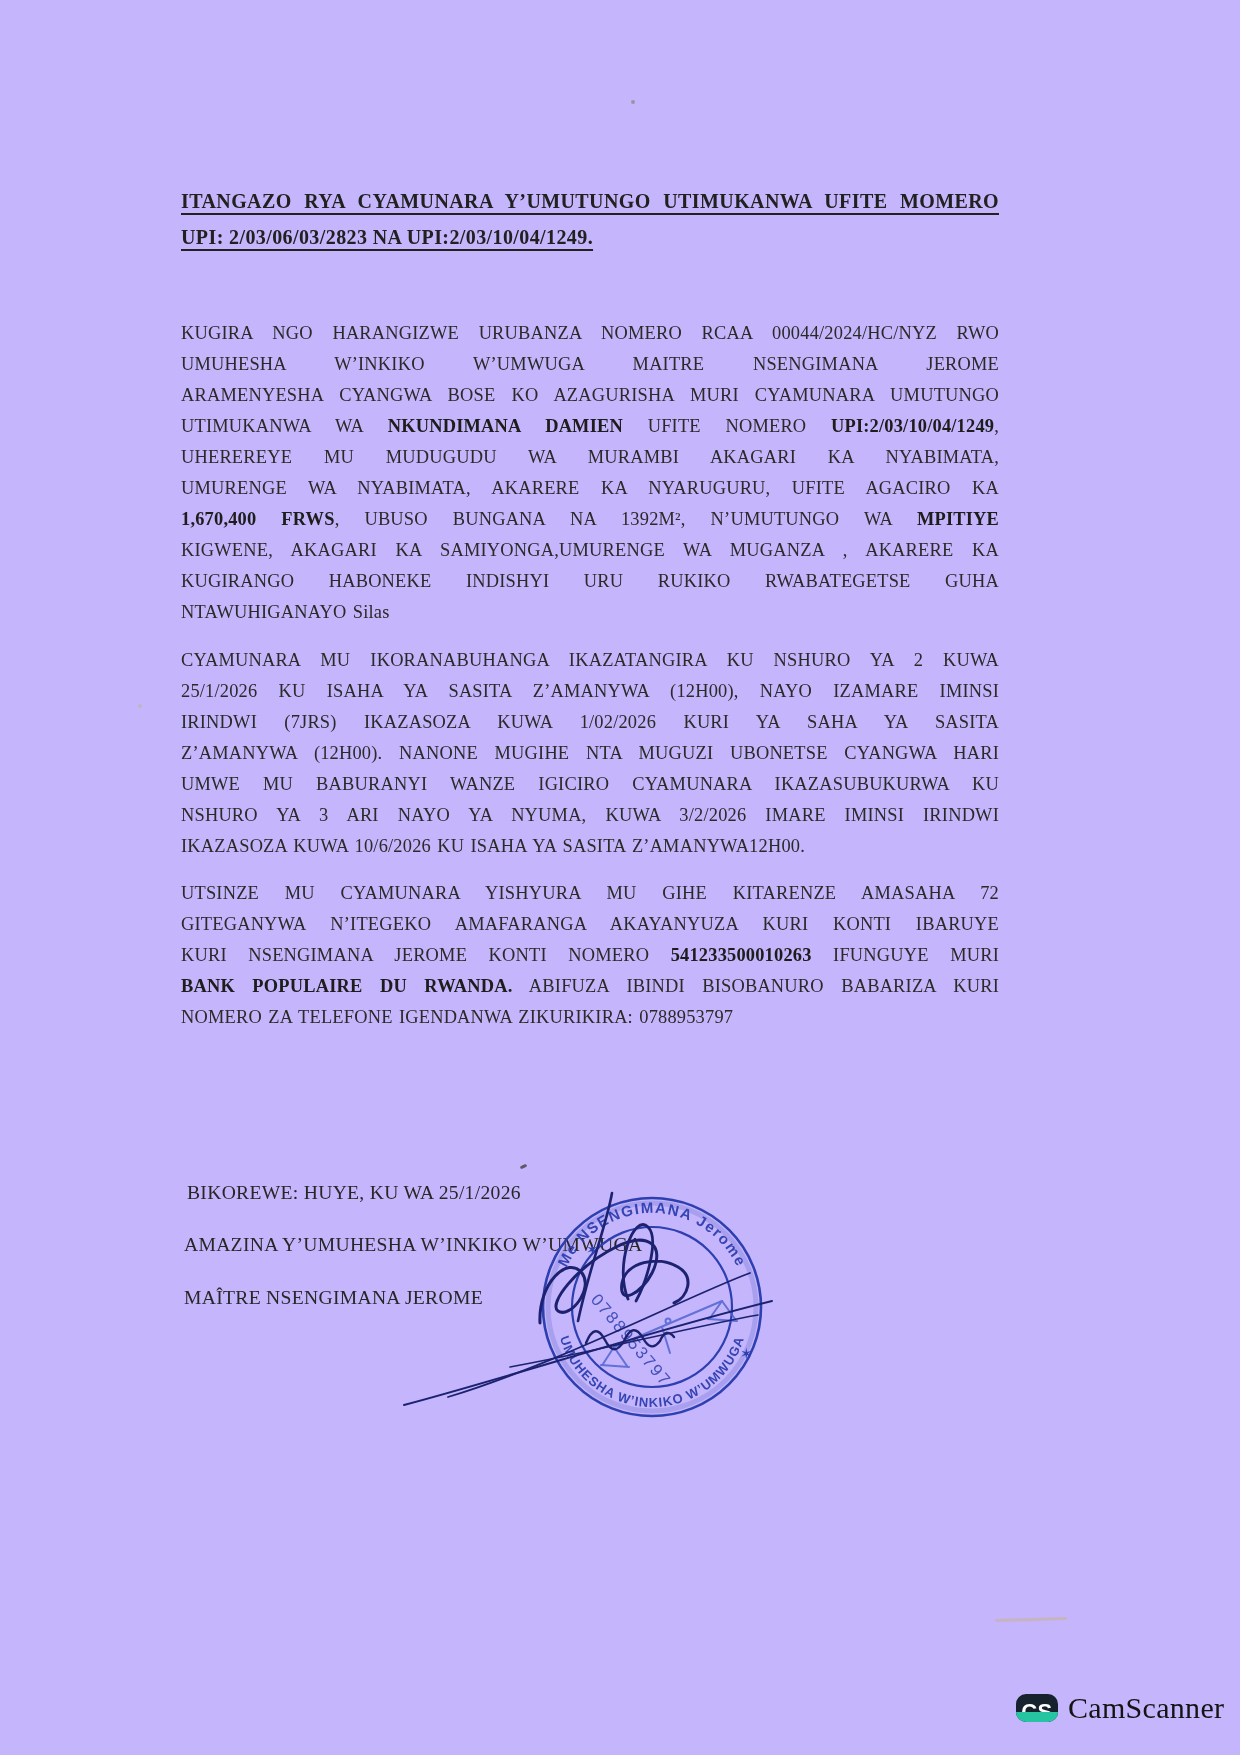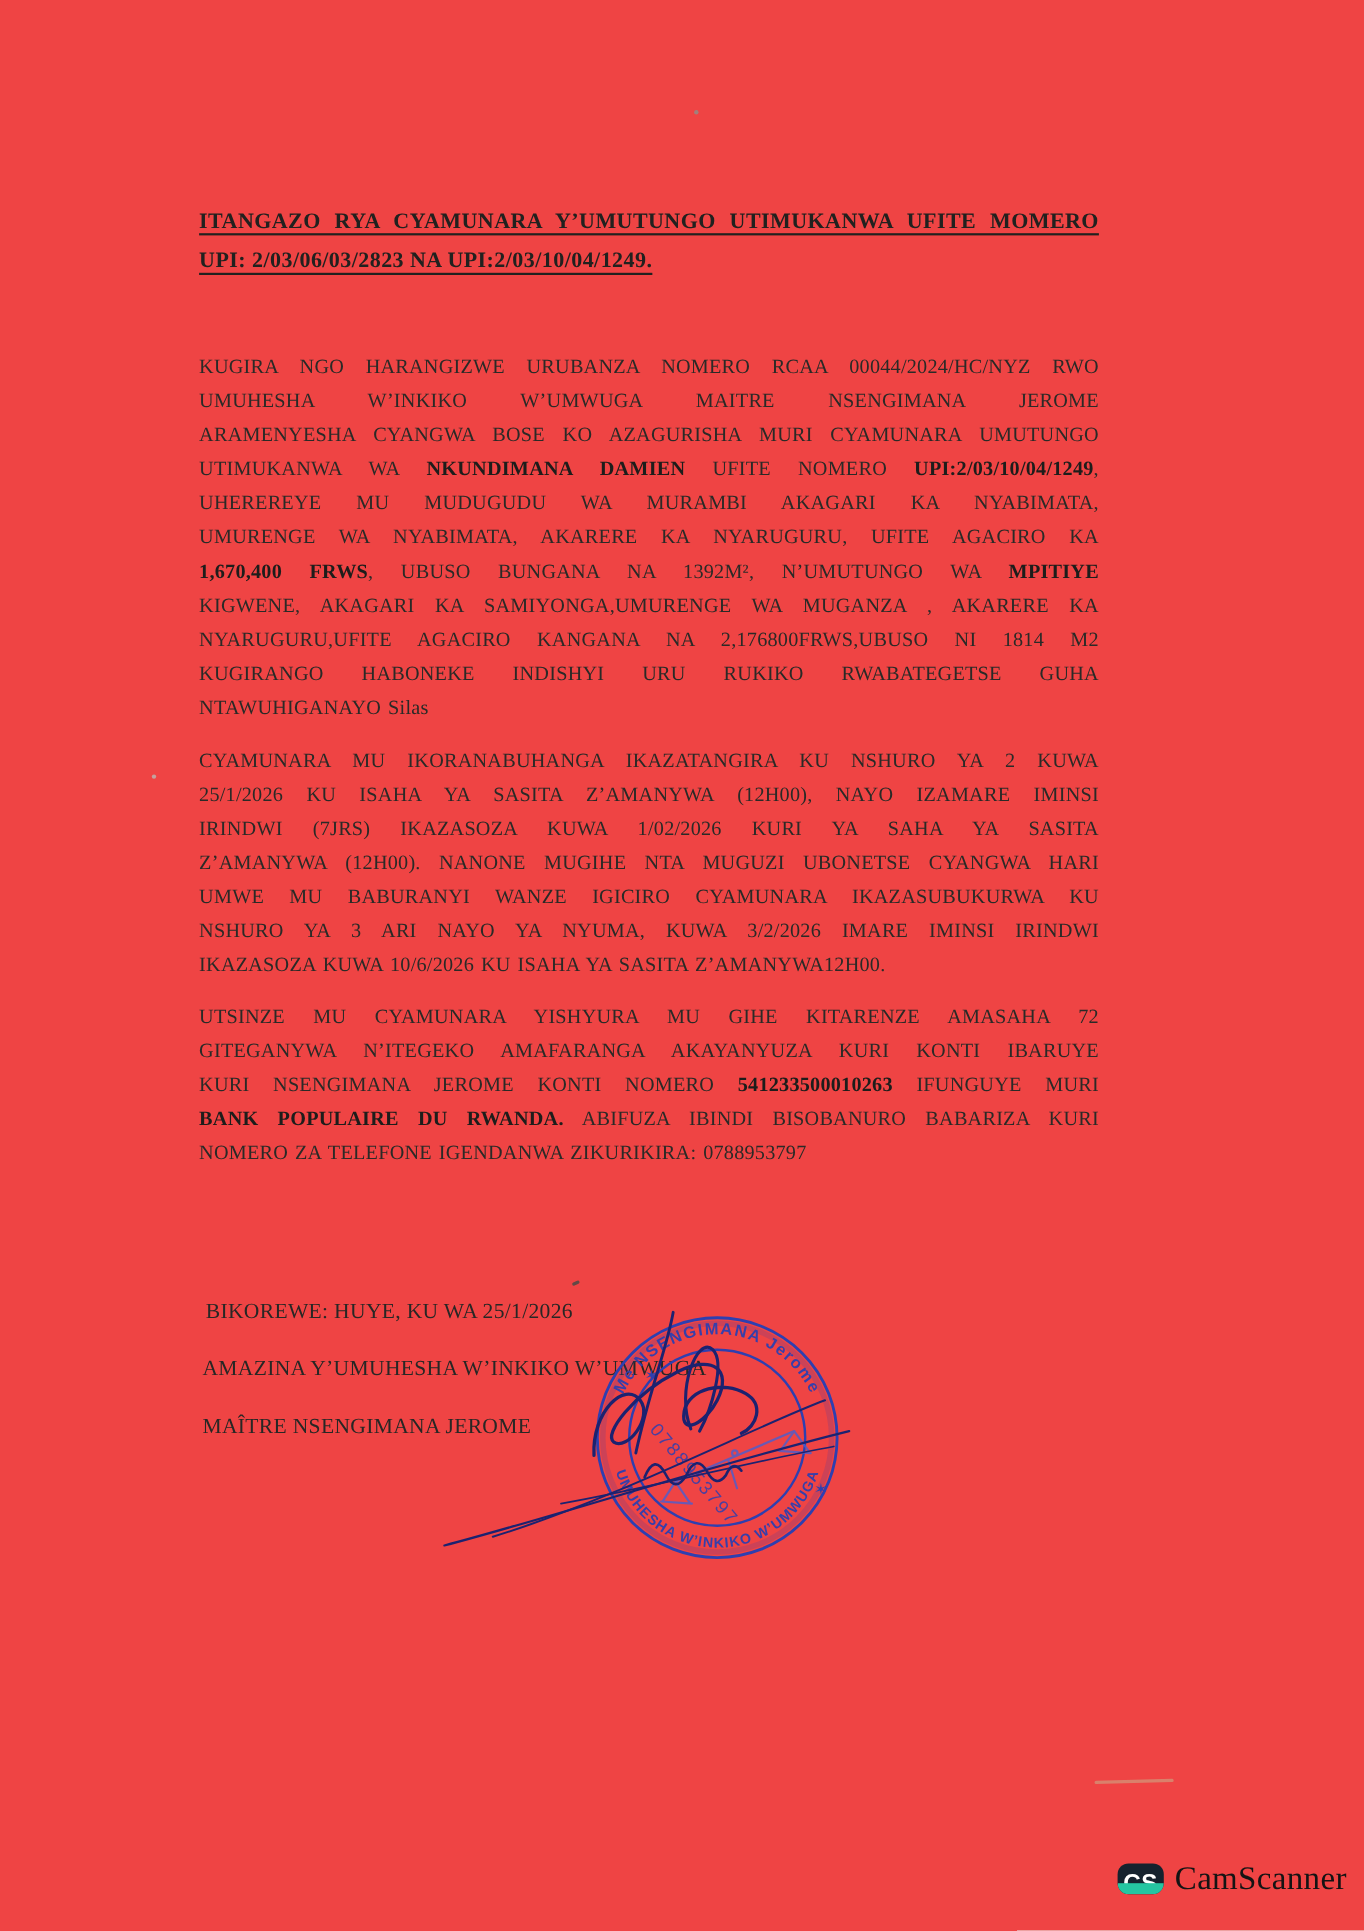--- a/index.html
+++ b/index.html
@@ -1,18 +1,18 @@
 <!DOCTYPE html>
 <html style="--stamp-ink: #2e3fb0; --signature-ink: #1c2270; --cs-navy: #16222e; --cs-teal: #25c5a1;"><head>
 <meta charset="utf-8">
 <style>
   html,body{margin:0;padding:0;background:#e9e9e7;}
   .page{
     position:relative;width:1240px;height:1755px;margin:0 auto;
-    background:#ef4444;overflow:hidden;
+    background:#c4b5fd;overflow:hidden;
     font-family:"Liberation Serif", serif;color:#262624;
   }
   
   .doc-title{
     position:absolute;left:181px;top:183px;width:818px;
     font-size:20px;font-weight:700;line-height:36px;letter-spacing:.4px;
     color:#21211f;
   }
   .doc-title .tline{
     text-decoration:underline;text-underline-offset:5px;
@@ -76,21 +76,20 @@
   <div class="body-text">
       <div class="para">
         <div class="line"><span>KUGIRA NGO HARANGIZWE URUBANZA NOMERO RCAA 00044/2024/HC/NYZ RWO</span></div>
         <div class="line"><span>UMUHESHA W’INKIKO W’UMWUGA MAITRE NSENGIMANA JEROME</span></div>
         <div class="line"><span>ARAMENYESHA CYANGWA BOSE KO AZAGURISHA MURI CYAMUNARA UMUTUNGO</span></div>
         <div class="line"><span>UTIMUKANWA WA </span><span class="b">NKUNDIMANA DAMIEN</span><span> UFITE NOMERO </span><span class="b">UPI:2/03/10/04/1249</span><span>,</span></div>
         <div class="line"><span>UHEREREYE MU MUDUGUDU WA MURAMBI AKAGARI KA NYABIMATA,</span></div>
         <div class="line"><span>UMURENGE WA NYABIMATA, AKARERE KA NYARUGURU, UFITE AGACIRO KA</span></div>
         <div class="line"><span class="b">1,670,400 FRWS</span><span>, UBUSO BUNGANA NA 1392M², N’UMUTUNGO WA </span><span class="b">MPITIYE</span></div>
         <div class="line"><span>KIGWENE, AKAGARI KA SAMIYONGA,UMURENGE WA MUGANZA , AKARERE KA</span></div>
-        <div class="line"><span>NYARUGURU,UFITE AGACIRO KANGANA NA 2,176800FRWS,UBUSO NI 1814 M2</span></div>
         <div class="line"><span>KUGIRANGO HABONEKE INDISHYI URU RUKIKO RWABATEGETSE GUHA</span></div>
         <div class="line last"><span>NTAWUHIGANAYO Silas</span></div>
       </div>
       <div class="para">
         <div class="line"><span>CYAMUNARA MU IKORANABUHANGA IKAZATANGIRA KU NSHURO YA 2 KUWA</span></div>
         <div class="line"><span>25/1/2026 KU ISAHA YA SASITA Z’AMANYWA (12H00), NAYO IZAMARE IMINSI</span></div>
         <div class="line"><span>IRINDWI (7JRS) IKAZASOZA KUWA 1/02/2026 KURI YA SAHA YA SASITA</span></div>
         <div class="line"><span>Z’AMANYWA (12H00). NANONE MUGIHE NTA MUGUZI UBONETSE CYANGWA HARI</span></div>
         <div class="line"><span>UMWE MU BABURANYI WANZE IGICIRO CYAMUNARA IKAZASUBUKURWA KU</span></div>
         <div class="line"><span>NSHURO YA 3 ARI NAYO YA NYUMA, KUWA 3/2/2026 IMARE IMINSI IRINDWI</span></div>

